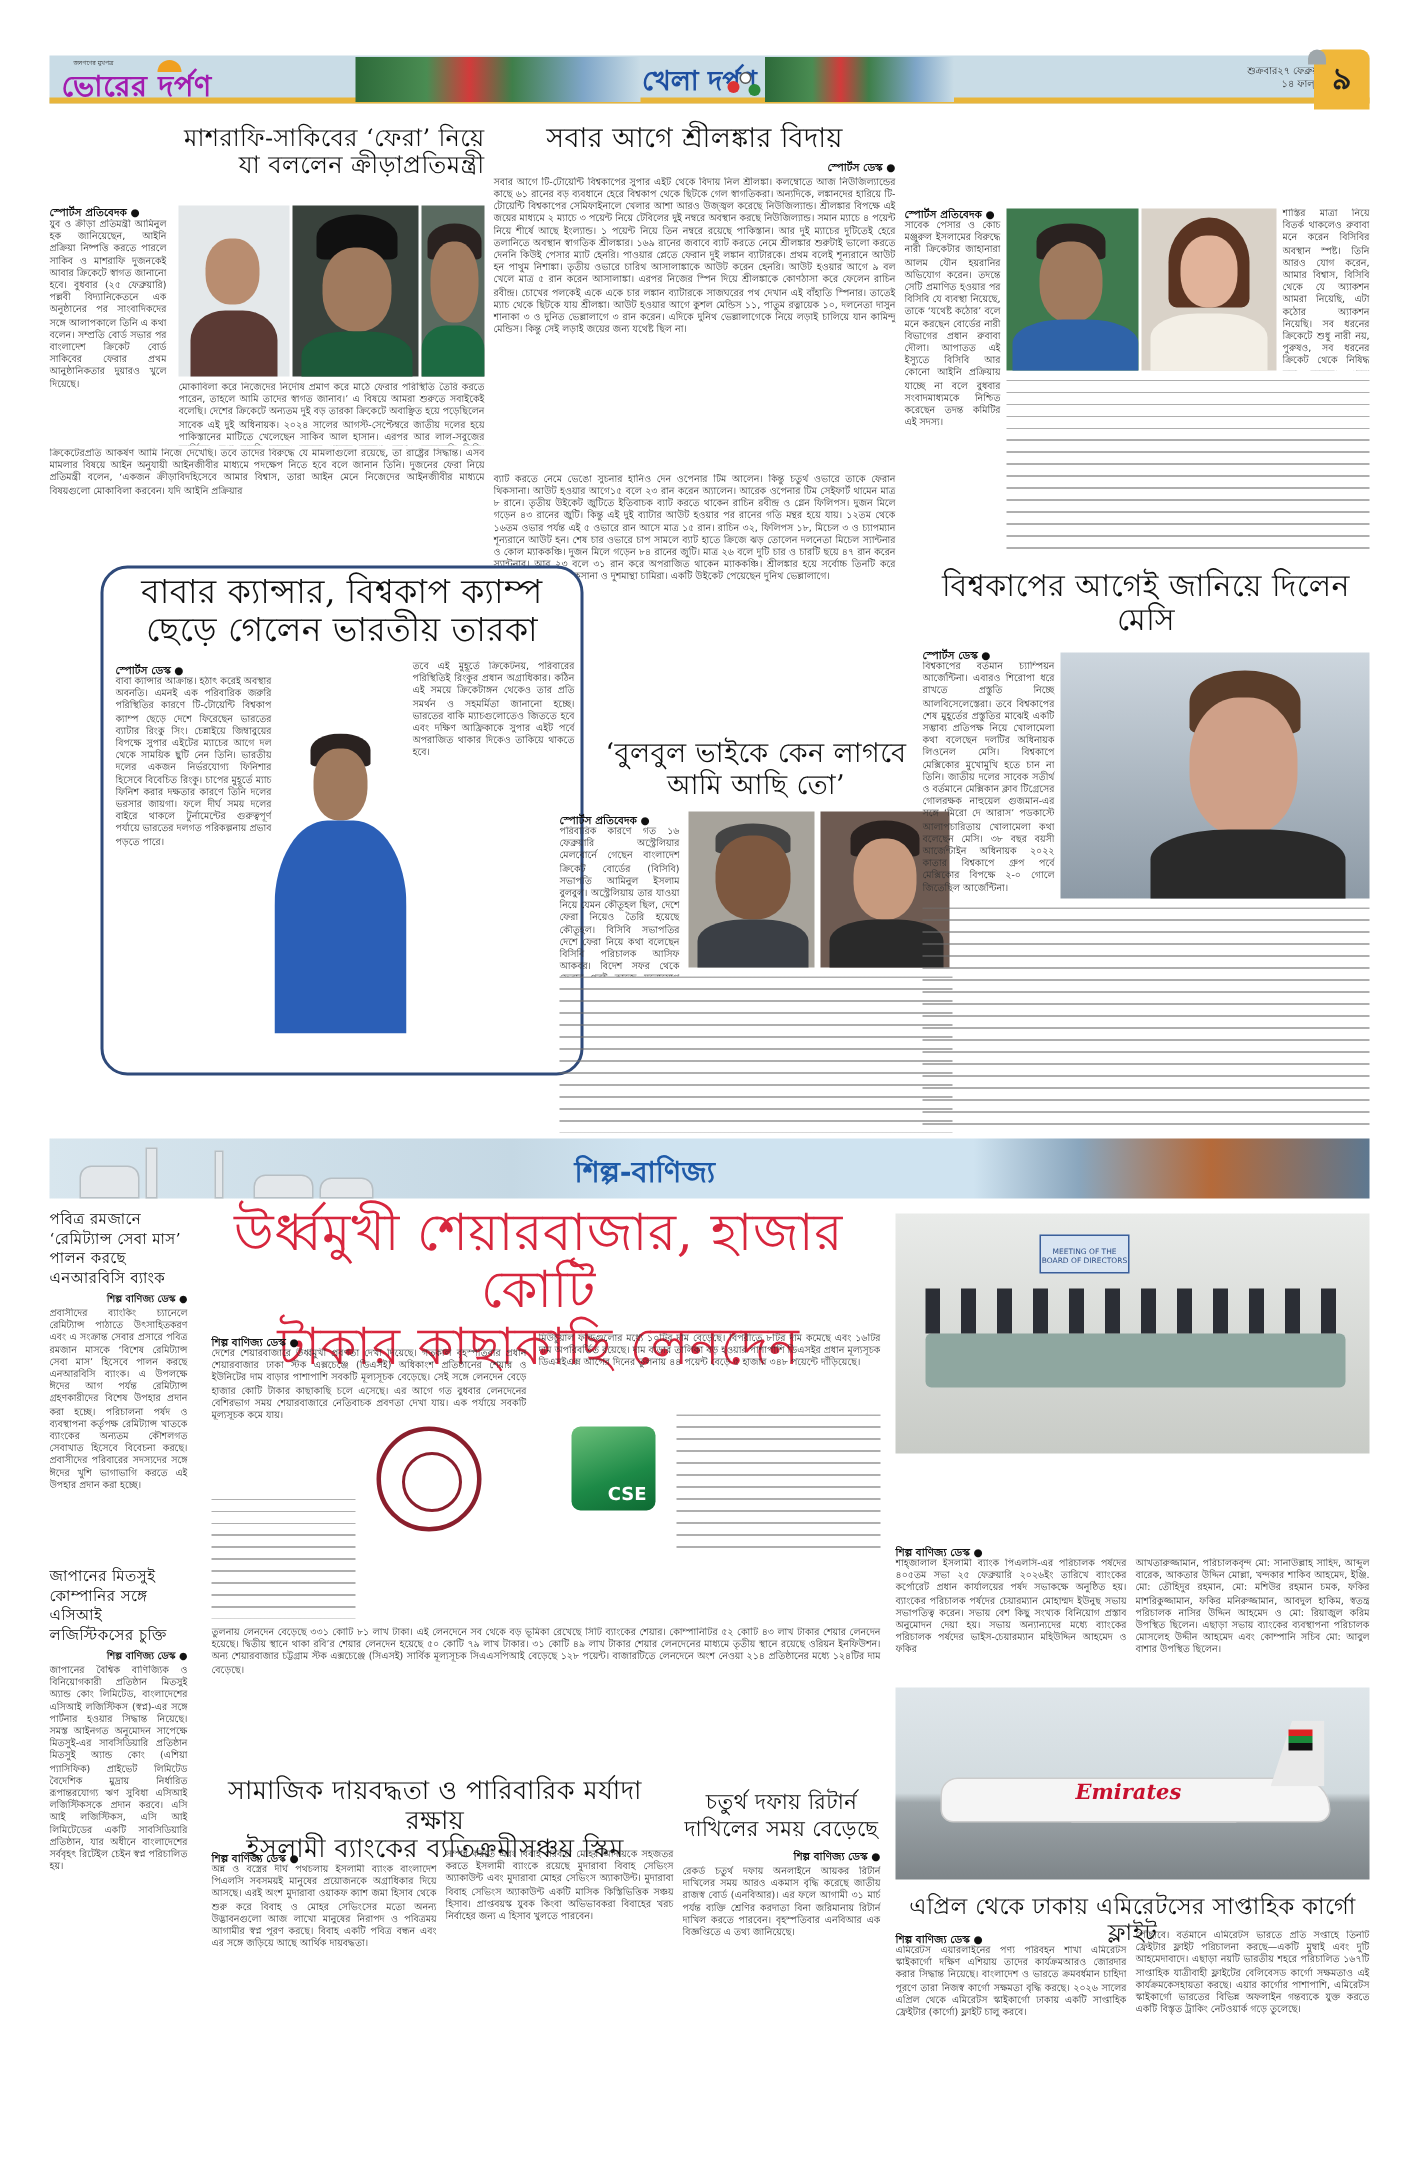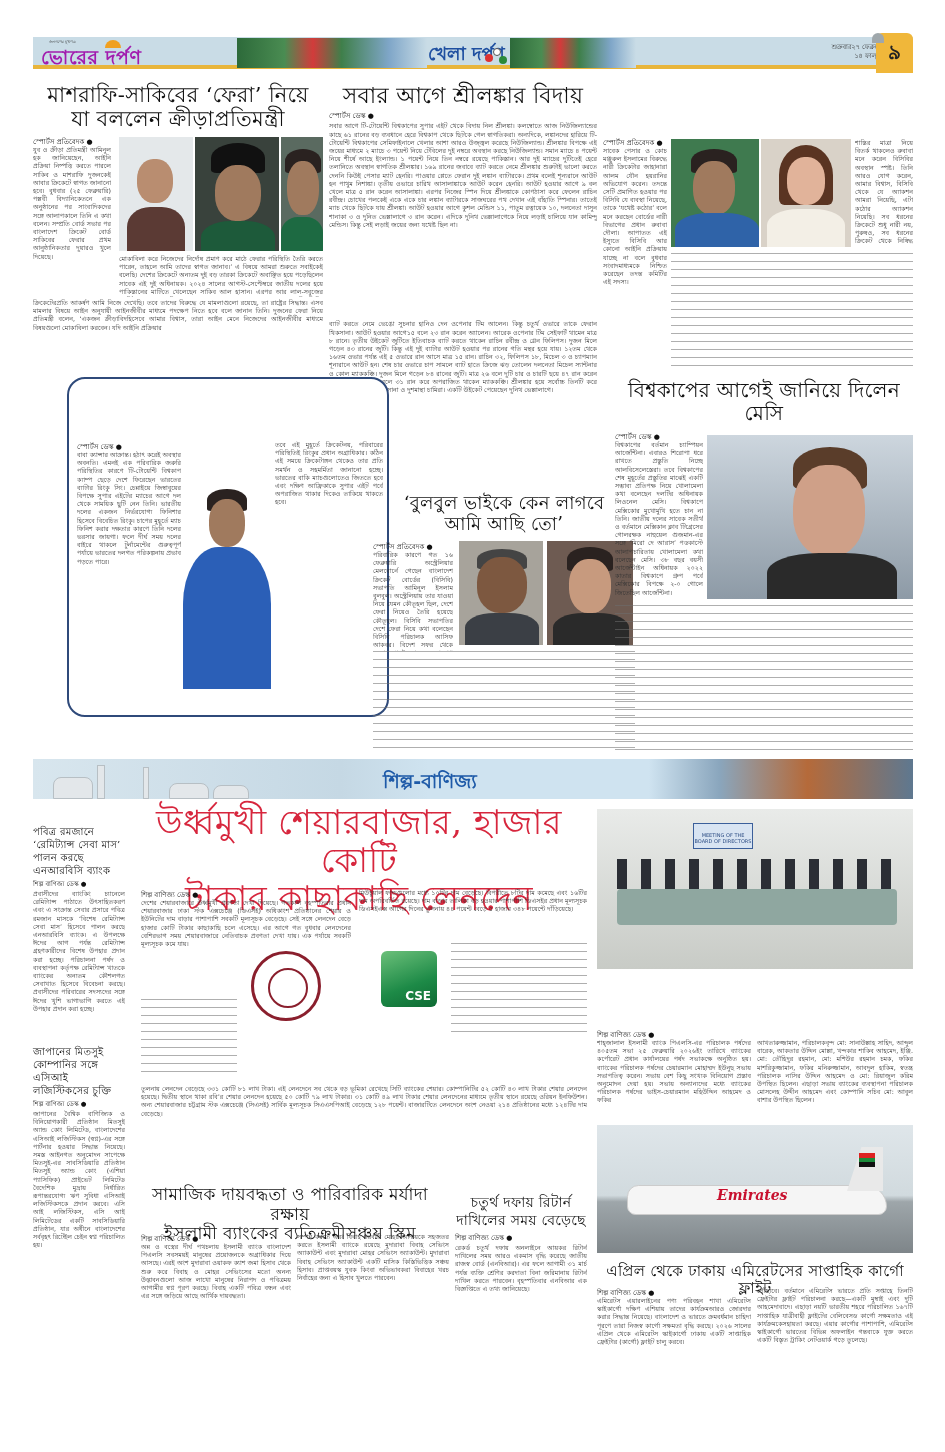--- a/index.html
+++ b/index.html
@@ -19,21 +19,21 @@
   .section-title { position: absolute; left: 395px; top: 3px; font-family: "DejaVu Sans", sans-serif; font-weight: bold; font-size: 18px; color: #1e4fa0; white-space: nowrap; }
   .balls { position: absolute; left: 452px; top: 5px; width: 22px; height: 22px; }
   .balls span { position: absolute; width: 8px; height: 8px; border-radius: 50%; }
   .date { position: absolute; left: 760px; top: 6px; width: 112px; text-align: right; font-size: 6.5px; line-height: 9px; color: #333; }
   .page-num { position: absolute; left: 843px; top: -4px; width: 37px; height: 40px; background: #f0b73a; border-radius: 6px 6px 0 0; text-align: center; font-family: "DejaVu Serif", serif; font-weight: bold; font-size: 20px; line-height: 38px; color: #222; }
   .page-num::before { content: ""; position: absolute; left: -4px; top: 0; width: 12px; height: 10px; background: #9fa7ab; border-radius: 6px 6px 0 0; }
 
   
   .art { position: absolute; }
   .headline { font-family: "DejaVu Serif", serif; color: #111; text-align: center; line-height: 1.15; letter-spacing: 0.3px; }
-  .byline { font-size: 7px; font-weight: normal; color: #111; }
+  .byline { font-size: 7px; font-weight: bold; color: #111; text-align: right; }
   .body-text { font-size: 6.3px; line-height: 8.2px; color: #333; text-align: justify; overflow: hidden; }
   .photo { position: absolute; background: #bfc7cc; overflow: hidden; }
   .photo .face { position: absolute; border-radius: 45%; background: #a07a5e; }
   .photo .hair { position: absolute; border-radius: 50% 50% 10% 10%; background: #2a2220; }
   .photo .shirt { position: absolute; border-radius: 40% 40% 0 0; }
 
   
   .lines { background-image: repeating-linear-gradient(180deg, #6d6d6d 0px, #6d6d6d 1px, transparent 1px, transparent 8px); opacity: 0.55; }
 
   
@@ -76,21 +76,21 @@
     </div>
     <div class="banner-photo b2"></div>
     <div class="date">
       <div>শুক্রবার২৭ ফেব্রুয়ারি ২০২৬</div>
       <div>১৪ ফাল্গুন ১৪৩২</div>
     </div>
     <div class="page-num">৯</div>
   </div>
 
   <div class="art" style="left:0;top:46px;width:290px;height:285px;">
-    <div class="headline" style="font-size:21px;">
+    <div class="headline" style="font-size:16px;text-align:right;">
       <div>মাশরাফি-সাকিবের ‘ফেরা’ নিয়ে</div>
       <div>যা বললেন ক্রীড়াপ্রতিমন্ত্রী</div>
     </div>
     <div class="byline" style="position:absolute;left:0;top:53px;">স্পোর্টস প্রতিবেদক ●</div>
     <div class="body-text" style="position:absolute;left:0;top:63px;width:78px;height:152px;">যুব ও ক্রীড়া প্রতিমন্ত্রী আমিনুল হক জানিয়েছেন, আইনি প্রক্রিয়া নিষ্পত্তি করতে পারলে সাকিব ও মাশরাফি দুজনকেই আবার ক্রিকেটে স্বাগত জানানো হবে। বুধবার (২৫ ফেব্রুয়ারি) পল্লবী বিদ্যানিকেতনে এক অনুষ্ঠানের পর সাংবাদিকদের সঙ্গে আলাপকালে তিনি এ কথা বলেন। সম্প্রতি বোর্ড সভার পর বাংলাদেশ ক্রিকেট বোর্ড সাকিবের ফেরার প্রথম আনুষ্ঠানিকতার দুয়ারও খুলে দিয়েছে।</div>
     <div class="photo" style="left:86px;top:54px;width:74px;height:114px;background:#e4e8ea;">
       <div class="face" style="left:18px;top:22px;width:36px;height:44px;background:#b98d70;"></div>
       <div class="shirt" style="left:8px;top:70px;width:58px;height:50px;background:#5b3a34;"></div>
     </div>
     <div class="photo" style="left:162px;top:54px;width:84px;height:114px;background:#39423c;">
@@ -101,21 +101,21 @@
     <div class="photo" style="left:248px;top:54px;width:42px;height:114px;background:#5a6a60;">
       <div class="hair" style="left:4px;top:12px;width:36px;height:24px;"></div>
       <div class="face" style="left:6px;top:24px;width:32px;height:54px;"></div>
       <div class="shirt" style="left:0;top:80px;width:42px;height:40px;background:#1d6a42;"></div>
     </div>
     <div class="body-text" style="position:absolute;left:86px;top:172px;width:204px;height:42px;">মোকাবিলা করে নিজেদের নির্দোষ প্রমাণ করে মাঠে ফেরার পরিস্থিতি তৈরি করতে পারেন, তাহলে আমি তাদের স্বাগত জানাব।’ এ বিষয়ে আমরা শুরুতে সবাইকেই বলেছি। দেশের ক্রিকেটে অন্যতম দুই বড় তারকা ক্রিকেটে অবাঞ্ছিত হয়ে পড়েছিলেন সাবেক এই দুই অধিনায়ক। ২০২৪ সালের আগস্ট-সেপ্টেম্বরে জাতীয় দলের হয়ে পাকিস্তানের মাটিতে খেলেছেন সাকিব আল হাসান। এরপর আর লাল-সবুজের জার্সিতে দেখা যায়নি তাকে। মামলা থাকার কারণে দেশেও আসেননি তিনি। অন্যদিকে, ২০২৪ সালের আগস্টের পর থেকে জনসম্মুখে দেখা যায়নি মাশরাফি বিন মুর্তজাকেও।</div>
     <div class="body-text" style="position:absolute;left:0;top:216px;width:290px;height:66px;">ক্রিকেটেরপ্রতি আকর্ষণ আমি নিজে দেখেছি। তবে তাদের বিরুদ্ধে যে মামলাগুলো রয়েছে, তা রাষ্ট্রের সিদ্ধান্ত। এসব মামলার বিষয়ে আইন অনুযায়ী আইনজীবীর মাধ্যমে পদক্ষেপ নিতে হবে বলে জানান তিনি। দুজনের ফেরা নিয়ে প্রতিমন্ত্রী বলেন, ‘একজন ক্রীড়াবিদহিসেবে আমার বিশ্বাস, তারা আইন মেনে নিজেদের আইনজীবীর মাধ্যমে বিষয়গুলো মোকাবিলা করবেন। যদি আইনি প্রক্রিয়ার</div>
   </div>
 
   <div class="art" style="left:296px;top:46px;width:268px;height:430px;">
-    <div class="headline" style="font-size:22px;">সবার আগে শ্রীলঙ্কার বিদায়</div>
+    <div class="headline" style="font-size:18px;">সবার আগে শ্রীলঙ্কার বিদায়</div>
     <div class="byline" style="margin-top:2px;">স্পোর্টস ডেস্ক ●</div>
     <div class="body-text" style="height:196px;">সবার আগে টি-টোয়েন্টি বিশ্বকাপের সুপার এইট থেকে বিদায় নিল শ্রীলঙ্কা। কলম্বোতে আজ নিউজিল্যান্ডের কাছে ৬১ রানের বড় ব্যবধানে হেরে বিশ্বকাপ থেকে ছিটকে গেল স্বাগতিকরা। অন্যদিকে, লঙ্কানদের হারিয়ে টি-টোয়েন্টি বিশ্বকাপের সেমিফাইনালে খেলার আশা আরও উজ্জ্বল করেছে নিউজিল্যান্ড। শ্রীলঙ্কার বিপক্ষে এই জয়ের মাধ্যমে ২ ম্যাচে ৩ পয়েন্ট নিয়ে টেবিলের দুই নম্বরে অবস্থান করছে নিউজিল্যান্ড। সমান ম্যাচে ৪ পয়েন্ট নিয়ে শীর্ষে আছে ইংল্যান্ড। ১ পয়েন্ট নিয়ে তিন নম্বরে রয়েছে পাকিস্তান। আর দুই ম্যাচের দুটিতেই হেরে তলানিতে অবস্থান স্বাগতিক শ্রীলঙ্কার। ১৬৯ রানের জবাবে ব্যাট করতে নেমে শ্রীলঙ্কার শুরুটাই ভালো করতে দেননি কিউই পেসার ম্যাট হেনরি। পাওয়ার প্লেতে ফেরান দুই লঙ্কান ব্যাটারকে। প্রথম বলেই শূন্যরানে আউট হন পাথুম নিশাঙ্কা। তৃতীয় ওভারে চারিথ আসালাঙ্কাকে আউট করেন হেনরি। আউট হওয়ার আগে ৯ বল খেলে মাত্র ৫ রান করেন আসালাঙ্কা। এরপর নিজের স্পিন দিয়ে শ্রীলঙ্কাকে কোণঠাসা করে ফেলেন রাচিন রবীন্দ্র। চোখের পলকেই একে একে চার লঙ্কান ব্যাটারকে সাজঘরের পথ দেখান এই বাঁহাতি স্পিনার। তাতেই ম্যাচ থেকে ছিটকে যায় শ্রীলঙ্কা। আউট হওয়ার আগে কুশল মেন্ডিস ১১, পাতুম রত্নায়েক ১০, দলনেতা দাসুন শানাকা ৩ ও দুনিত ভেল্লালাগে ৩ রান করেন। এদিকে দুনিথ ভেল্লালাগেকে নিয়ে লড়াই চালিয়ে যান কামিন্দু মেন্ডিস। কিন্তু সেই লড়াই জয়ের জন্য যথেষ্ট ছিল না।</div>
     <div class="body-text" style="height:100px;margin-top:2px;">ব্যাট করতে নেমে ভেঙো সুচনার হানিও দেন ওপেনার টিম আলেন। কিন্তু চতুর্থ ওভারে তাকে ফেরান থিকসানা। আউট হওয়ার আগে১৫ বলে ২৩ রান করেন অ্যালেন। আরেক ওপেনার টিম সেইফার্ট থামেন মাত্র ৮ রানে। তৃতীয় উইকেট জুটিতে ইতিবাচক ব্যাট করতে থাকেন রাচিন রবীন্দ্র ও গ্লেন ফিলিপস। দুজন মিলে গড়েন ৪৩ রানের জুটি। কিন্তু এই দুই ব্যাটার আউট হওয়ার পর রানের গতি মন্থর হয়ে যায়। ১২তম থেকে ১৬তম ওভার পর্যন্ত এই ৫ ওভারে রান আসে মাত্র ১৫ রান। রাচিন ৩২, ফিলিপস ১৮, মিচেল ৩ ও চ্যাপম্যান শূন্যরানে আউট হন। শেষ চার ওভারে চাপ সামলে ব্যাট হাতে ক্রিজে ঝড় তোলেন দলনেতা মিচেল স্যান্টনার ও কোল ম্যাককঞ্চি। দুজন মিলে গড়েন ৮৪ রানের জুটি। মাত্র ২৬ বলে দুটি চার ও চারটি ছয়ে ৪৭ রান করেন স্যান্টনার। আর ২৩ বলে ৩১ রান করে অপরাজিত থাকেন ম্যাককঞ্চি। শ্রীলঙ্কার হয়ে সর্বোচ্চ তিনটি করে উইকেট নেন মহেশ থিকসানা ও দুশমান্থা চামিরা। একটি উইকেট পেয়েছেন দুনিথ ভেল্লালাগে।</div>
   </div>
 
   <div class="art" style="left:570px;top:46px;width:310px;height:290px;">
     <div class="byline" style="position:absolute;left:0;top:54px;">স্পোর্টস প্রতিবেদক ●</div>
     <div class="body-text" style="position:absolute;left:0;top:64px;width:64px;height:160px;">সাবেক পেসার ও কোচ মঞ্জুরুল ইসলামের বিরুদ্ধে নারী ক্রিকেটার জাহানারা আলম যৌন হয়রানির অভিযোগ করেন। তদন্তে সেটি প্রমাণিত হওয়ার পর বিসিবি যে ব্যবস্থা নিয়েছে, তাকে ‘যথেষ্ট কঠোর’ বলে মনে করছেন বোর্ডের নারী বিভাগের প্রধান রুবাবা দৌলা। আপাতত এই ইস্যুতে বিসিবি আর কোনো আইনি প্রক্রিয়ায় যাচ্ছে না বলে বুধবার সংবাদমাধ্যমকে নিশ্চিত করেছেন তদন্ত কমিটির এই সদস্য।</div>
     <div class="photo" style="left:68px;top:56px;width:88px;height:108px;background:#3f7a4f;">
       <div class="hair" style="left:20px;top:10px;width:46px;height:24px;"></div>
@@ -125,20 +125,24 @@
     <div class="photo" style="left:158px;top:56px;width:90px;height:108px;background:#d9d2c8;">
       <div class="hair" style="left:18px;top:6px;width:54px;height:60px;background:#5a3422;"></div>
       <div class="face" style="left:26px;top:18px;width:38px;height:48px;background:#e1b39a;"></div>
       <div class="shirt" style="left:6px;top:70px;width:78px;height:40px;background:#f3efe6;"></div>
     </div>
     <div class="body-text" style="position:absolute;left:252px;top:56px;width:58px;height:108px;">শাস্তির মাত্রা নিয়ে বিতর্ক থাকলেও রুবাবা মনে করেন বিসিবির অবস্থান স্পষ্ট। তিনি আরও যোগ করেন, আমার বিশ্বাস, বিসিবি থেকে যে অ্যাকশন আমরা নিয়েছি, এটা কঠোর অ্যাকশন নিয়েছি। সব ধরনের ক্রিকেটে শুধু নারী নয়, পুরুষও, সব ধরনের ক্রিকেট থেকে নিষিদ্ধ করা হয়েছে। পুরো ঘটনার সূত্রপাত গত নভেম্বরে, যখন এক সাক্ষাৎকারে কান্নায় ভেঙে পড়ে জাহানারা আলম অভিযোগ করেন যে, ২০২২ নিউজিল্যান্ড বিশ্বকাপ চলাকালীন নির্যাতন ও হয়রানির মুখে পড়েছিলেন। তদন্ত কমিটি পরে পাঁচ সদস্যে উন্নীত হয়ে গত ২ ফেব্রুয়ারি রিপোর্ট জমা দিয়েছিল, যার ওপর ভিত্তি করেই মঞ্জুরুলের বিরুদ্ধে এই ব্যবস্থা নেওয়া হয়।</div>
     <div class="lines" style="position:absolute;left:68px;top:170px;width:242px;height:118px;"></div>
   </div>
 
   <div class="box-rounded" style="left:34px;top:340px;width:322px;height:340px;">
+    <div class="headline" style="font-size:22px;margin-top:4px;">
+      <div>বাবার ক্যান্সার, বিশ্বকাপ ক্যাম্প</div>
+      <div>ছেড়ে গেলেন ভারতীয় তারকা</div>
+    </div>
     <div class="byline" style="position:absolute;left:8px;top:62px;">স্পোর্টস ডেস্ক ●</div>
     <div class="body-text" style="position:absolute;left:8px;top:72px;width:104px;height:240px;">বাবা ক্যান্সার আক্রান্ত। হঠাৎ করেই অবস্থার অবনতি। এমনই এক পরিবারিক জরুরি পরিস্থিতির কারণে টি-টোয়েন্টি বিশ্বকাপ ক্যাম্প ছেড়ে দেশে ফিরেছেন ভারতের ব্যাটার রিংকু সিং। চেন্নাইয়ে জিম্বাবুয়ের বিপক্ষে সুপার এইটের ম্যাচের আগে দল থেকে সাময়িক ছুটি নেন তিনি। ভারতীয় দলের একজন নির্ভরযোগ্য ফিনিশার হিসেবে বিবেচিত রিংকু। চাপের মুহূর্তে ম্যাচ ফিনিশ করার দক্ষতার কারণে তিনি দলের ভরসার জায়গা। ফলে দীর্ঘ সময় দলের বাইরে থাকলে টুর্নামেন্টের গুরুত্বপূর্ণ পর্যায়ে ভারতের দলগত পরিকল্পনায় প্রভাব পড়তে পারে।</div>
     <div class="photo" style="left:114px;top:110px;width:88px;height:200px;background:#fff;">
       <div class="hair" style="left:24px;top:0;width:40px;height:22px;"></div>
       <div class="face" style="left:26px;top:10px;width:36px;height:48px;"></div>
       <div class="shirt" style="left:0;top:58px;width:88px;height:142px;background:#2b5fb7;"></div>
     </div>
     <div class="body-text" style="position:absolute;left:206px;top:62px;width:108px;height:250px;">তবে এই মুহূর্তে ক্রিকেটনয়, পরিবারের পরিস্থিতিই রিংকুর প্রধান অগ্রাধিকার। কঠিন এই সময়ে ক্রিকেটাঙ্গন থেকেও তার প্রতি সমর্থন ও সহমর্মিতা জানানো হচ্ছে। ভারতের বাকি ম্যাচগুলোতেও জিততে হবে এবং দক্ষিণ আফ্রিকাকে সুপার এইট পর্বে অপরাজিত থাকার দিকেও তাকিয়ে থাকতে হবে।</div>
   </div>
 
@@ -179,21 +183,21 @@
   <div class="biz-banner">
     <div class="plant" style="left:20px;width:40px;height:22px;border-radius:8px 8px 0 0;"></div>
     <div class="plant" style="left:64px;width:8px;height:34px;"></div>
     <div class="plant" style="left:110px;width:6px;height:32px;"></div>
     <div class="plant" style="left:136px;width:40px;height:16px;border-radius:8px 8px 0 0;"></div>
     <div class="plant" style="left:180px;width:36px;height:14px;border-radius:8px 8px 0 0;"></div>
     <div class="label">শিল্প-বাণিজ্য</div>
   </div>
 
   <div class="art" style="left:0;top:770px;width:92px;height:232px;">
-    <div class="headline" style="font-size:10px;text-align:left;line-height:13px;margin-top:18px;">পবিত্র রমজানে ‘রেমিট্যান্স সেবা মাস’ পালন করছে এনআরবিসি ব্যাংক</div>
+    <div class="headline" style="font-size:10px;text-align:left;line-height:13px;">পবিত্র রমজানে ‘রেমিট্যান্স সেবা মাস’ পালন করছে এনআরবিসি ব্যাংক</div>
     <div class="byline" style="font-size:6.5px;margin-top:2px;">শিল্প বাণিজ্য ডেস্ক ●</div>
     <div class="body-text" style="height:168px;">প্রবাসীদের ব্যাংকিং চ্যানেলে রেমিট্যান্স পাঠাতে উৎসাহিতকরণ এবং এ সংক্রান্ত সেবার প্রসারে পবিত্র রমজান মাসকে ‘বিশেষ রেমিট্যান্স সেবা মাস’ হিসেবে পালন করছে এনআরবিসি ব্যাংক। এ উপলক্ষে ঈদের আগ পর্যন্ত রেমিট্যান্স গ্রহণকারীদের বিশেষ উপহার প্রদান করা হচ্ছে। পরিচালনা পর্ষদ ও ব্যবস্থাপনা কর্তৃপক্ষ রেমিট্যান্স খাতকে ব্যাংকের অন্যতম কৌশলগত সেবাখাত হিসেবে বিবেচনা করছে। প্রবাসীদের পরিবারের সদস্যদের সঙ্গে ঈদের খুশি ভাগাভাগি করতে এই উপহার প্রদান করা হচ্ছে।</div>
   </div>
 
   <div class="art" style="left:0;top:1008px;width:92px;height:398px;">
     <div class="headline" style="font-size:10px;text-align:left;line-height:13px;">জাপানের মিতসুই কোম্পানির সঙ্গে এসিআই লজিস্টিকসের চুক্তি</div>
     <div class="byline" style="font-size:6.5px;margin-top:2px;">শিল্প বাণিজ্য ডেস্ক ●</div>
     <div class="body-text" style="height:340px;">জাপানের বৈশ্বিক বাণিজ্যিক ও বিনিয়োগকারী প্রতিষ্ঠান মিতসুই অ্যান্ড কোং লিমিটেড, বাংলাদেশের এসিআই লজিস্টিকস (স্বপ্ন)-এর সঙ্গে পার্টনার হওয়ার সিদ্ধান্ত নিয়েছে। সমস্ত আইনগত অনুমোদন সাপেক্ষে মিতসুই-এর সাবসিডিয়ারি প্রতিষ্ঠান মিতসুই অ্যান্ড কোং (এশিয়া প্যাসিফিক) প্রাইভেট লিমিটেড বৈদেশিক মুদ্রায় নির্ধারিত রূপান্তরযোগ্য ঋণ সুবিধা এসিআই লজিস্টিকসকে প্রদান করবে। এসি আই লজিস্টিকস, এসি আই লিমিটেডের একটি সাবসিডিয়ারি প্রতিষ্ঠান, যার অধীনে বাংলাদেশের সর্ববৃহৎ রিটেইল চেইন স্বপ্ন পরিচালিত হয়।</div>
   </div>
 

